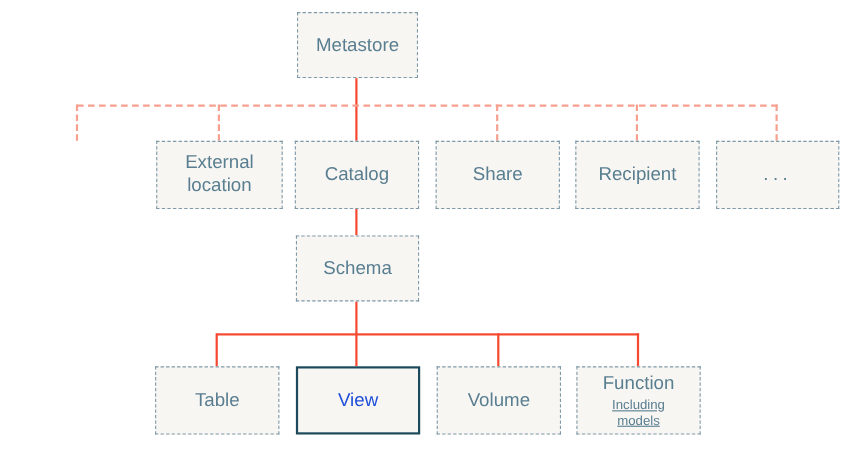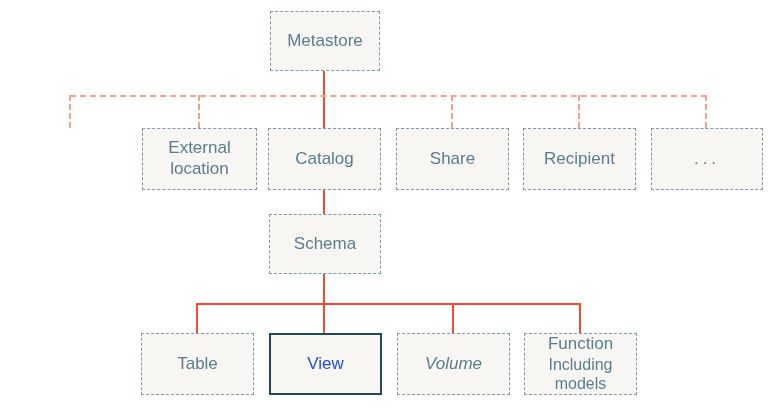--- a/index.html
+++ b/index.html
@@ -29,37 +29,38 @@
     display: flex;
     flex-direction: column;
     align-items: center;
     justify-content: center;
     text-align: center;
     z-index: 2;
     padding: 2px 4px;
   }
   .node .sub {
     display: block;
-    font-size: 16px;
+    font-size: 12px;
     line-height: 1.18;
     max-width: 70px;
     margin-top: 1px;
+    text-decoration: underline;
   }
   #n-metastore { left: 270px; top: 11px;  width: 110px; height: 60px; }
   #n-storage   { left: 13px;  top: 128px; width: 115px; height: 62px; }
   #n-external  { left: 142px; top: 128px; width: 115px; height: 62px; }
   #n-catalog   { left: 268px; top: 128px; width: 113px; height: 62px; }
   #n-share     { left: 396px; top: 128px; width: 113px; height: 62px; }
   #n-recipient { left: 523px; top: 128px; width: 113px; height: 62px; }
   #n-ellipsis  { left: 651px; top: 128px; width: 112px; height: 62px; letter-spacing: 4px; }
   #n-schema    { left: 269px; top: 214px; width: 112px; height: 60px; }
   #n-table     { left: 141px; top: 333px; width: 113px; height: 62px; }
   #n-view      { left: 269px; top: 333px; width: 113px; height: 62px;
                  border: 2px solid #1c4a5c; color: #1d4ed8; }
-  #n-volume    { left: 397px; top: 333px; width: 113px; height: 62px; font-style: italic; }
+  #n-volume    { left: 397px; top: 333px; width: 113px; height: 62px; }
   #n-function  { left: 524px; top: 333px; width: 113px; height: 62px; }
   
   #e-meta-drop      { left: 323px; top: 71px;  height: 57px; }
   #e-top-hdot       { left: 70px;  top: 95px;  width: 637px; }
   #e-drop-storage   { left: 69px;  top: 95px;  height: 33px; }
   #e-drop-external  { left: 198px; top: 95px;  height: 33px; }
   #e-drop-share     { left: 451px; top: 95px;  height: 33px; }
   #e-drop-recipient { left: 578px; top: 95px;  height: 33px; }
   #e-drop-ellipsis  { left: 705px; top: 95px;  height: 33px; }
   #e-catalog-schema { left: 323px; top: 190px; height: 24px; }

